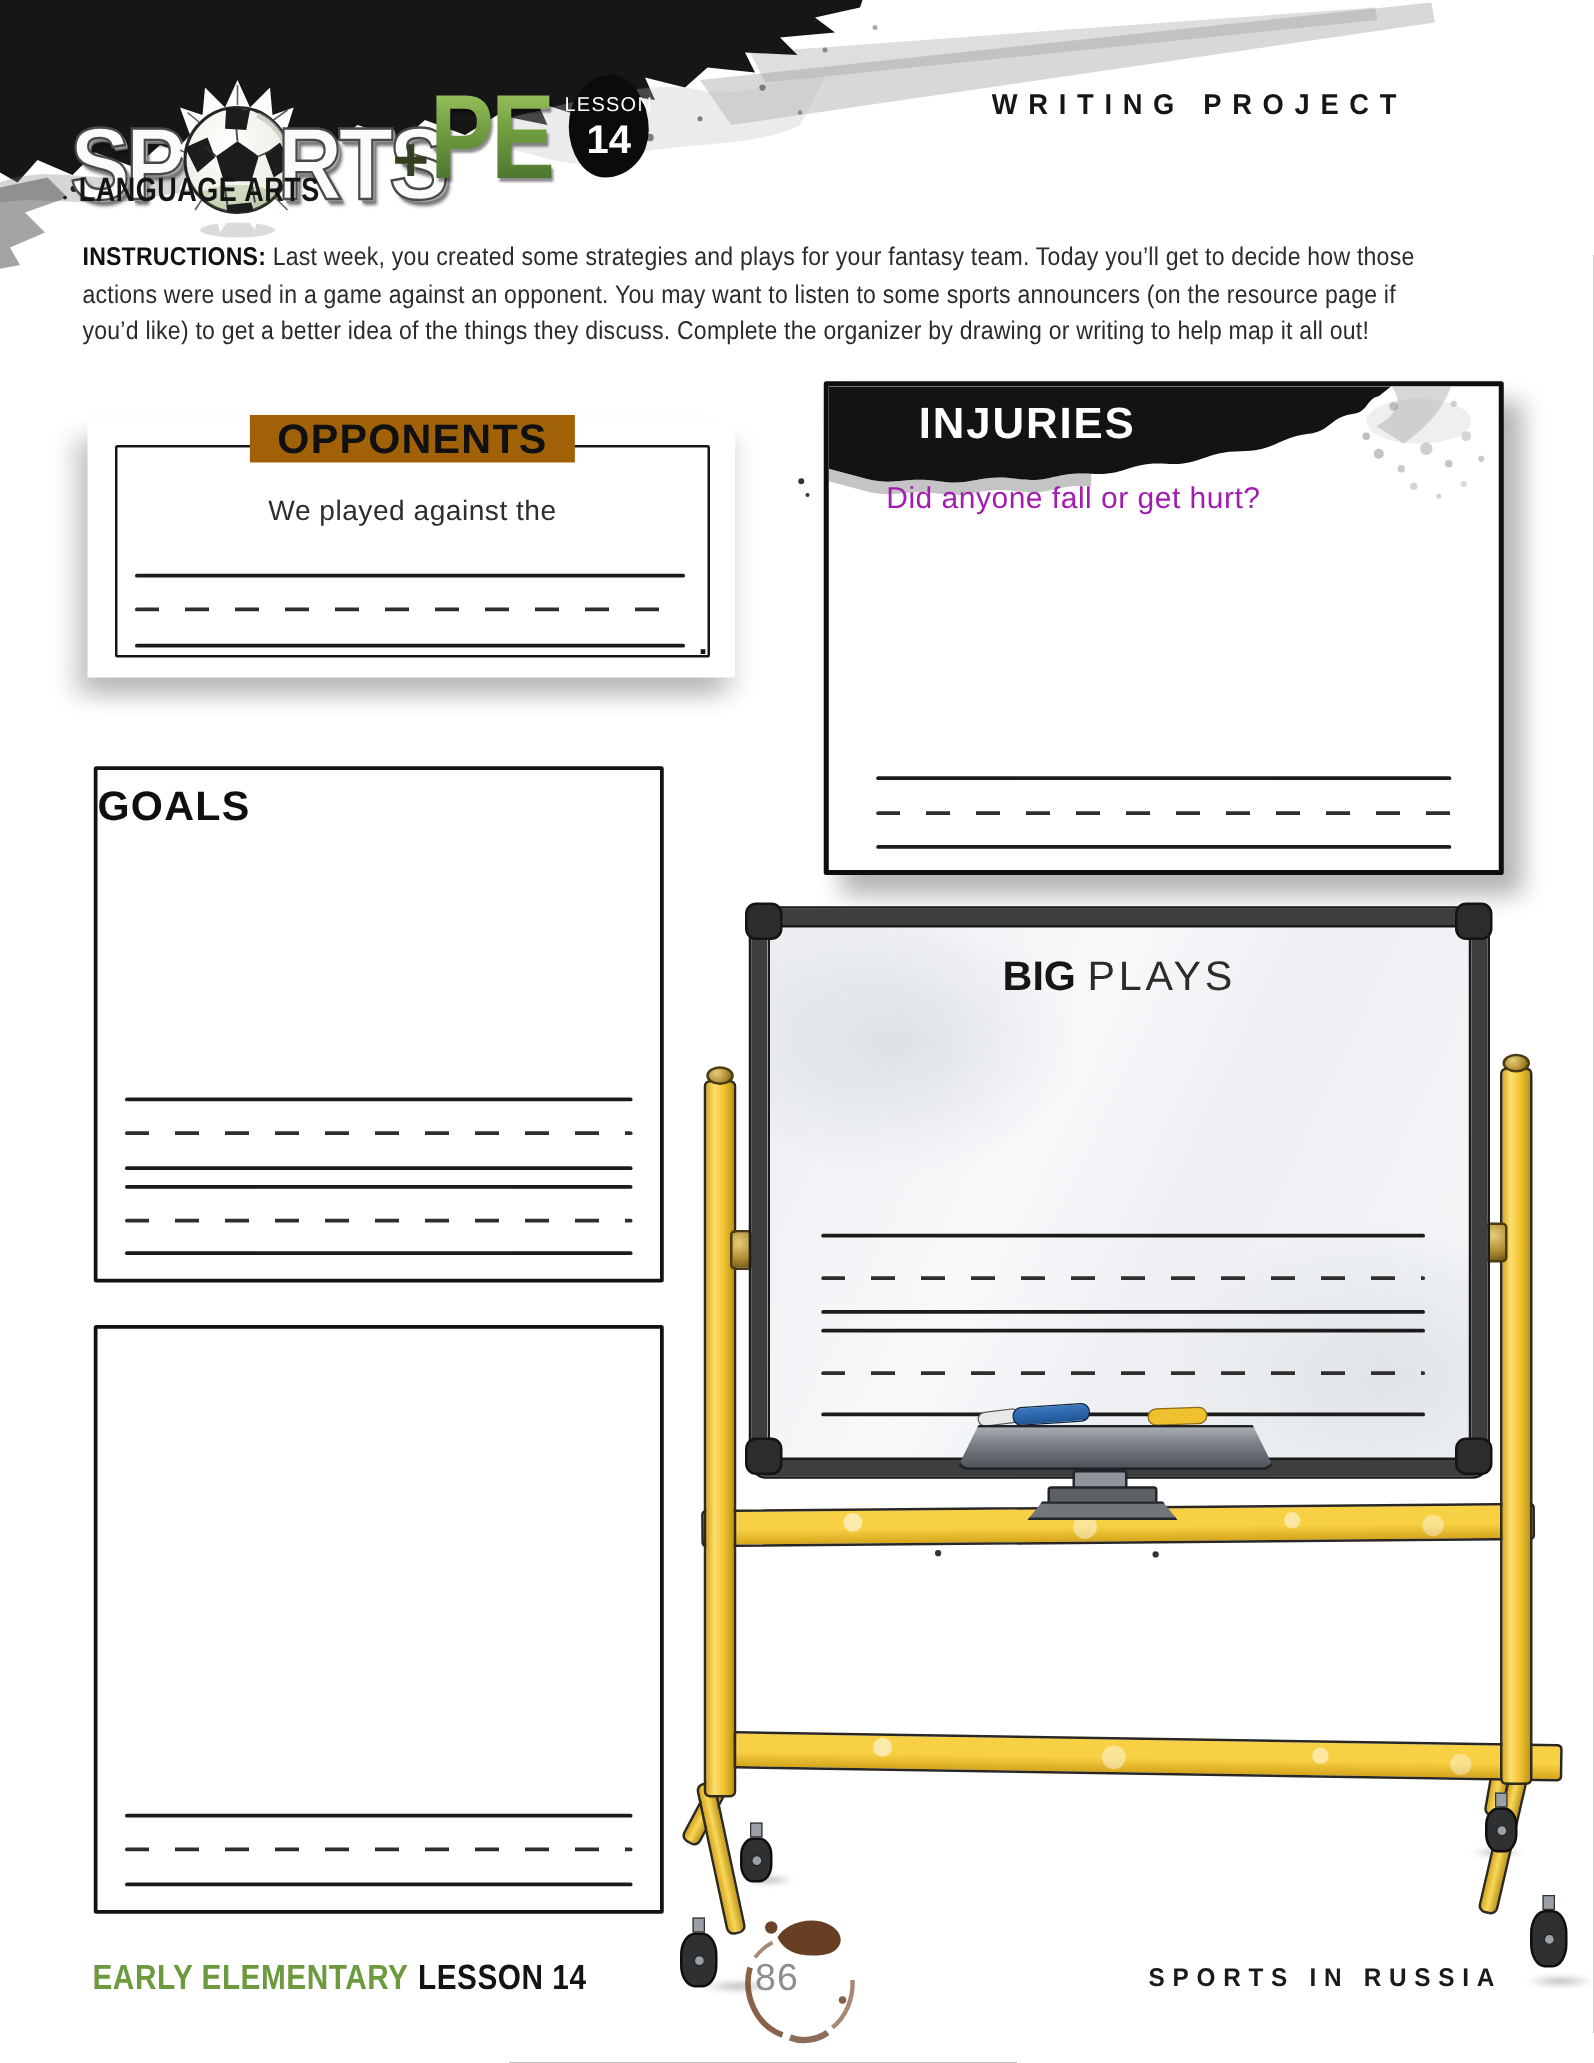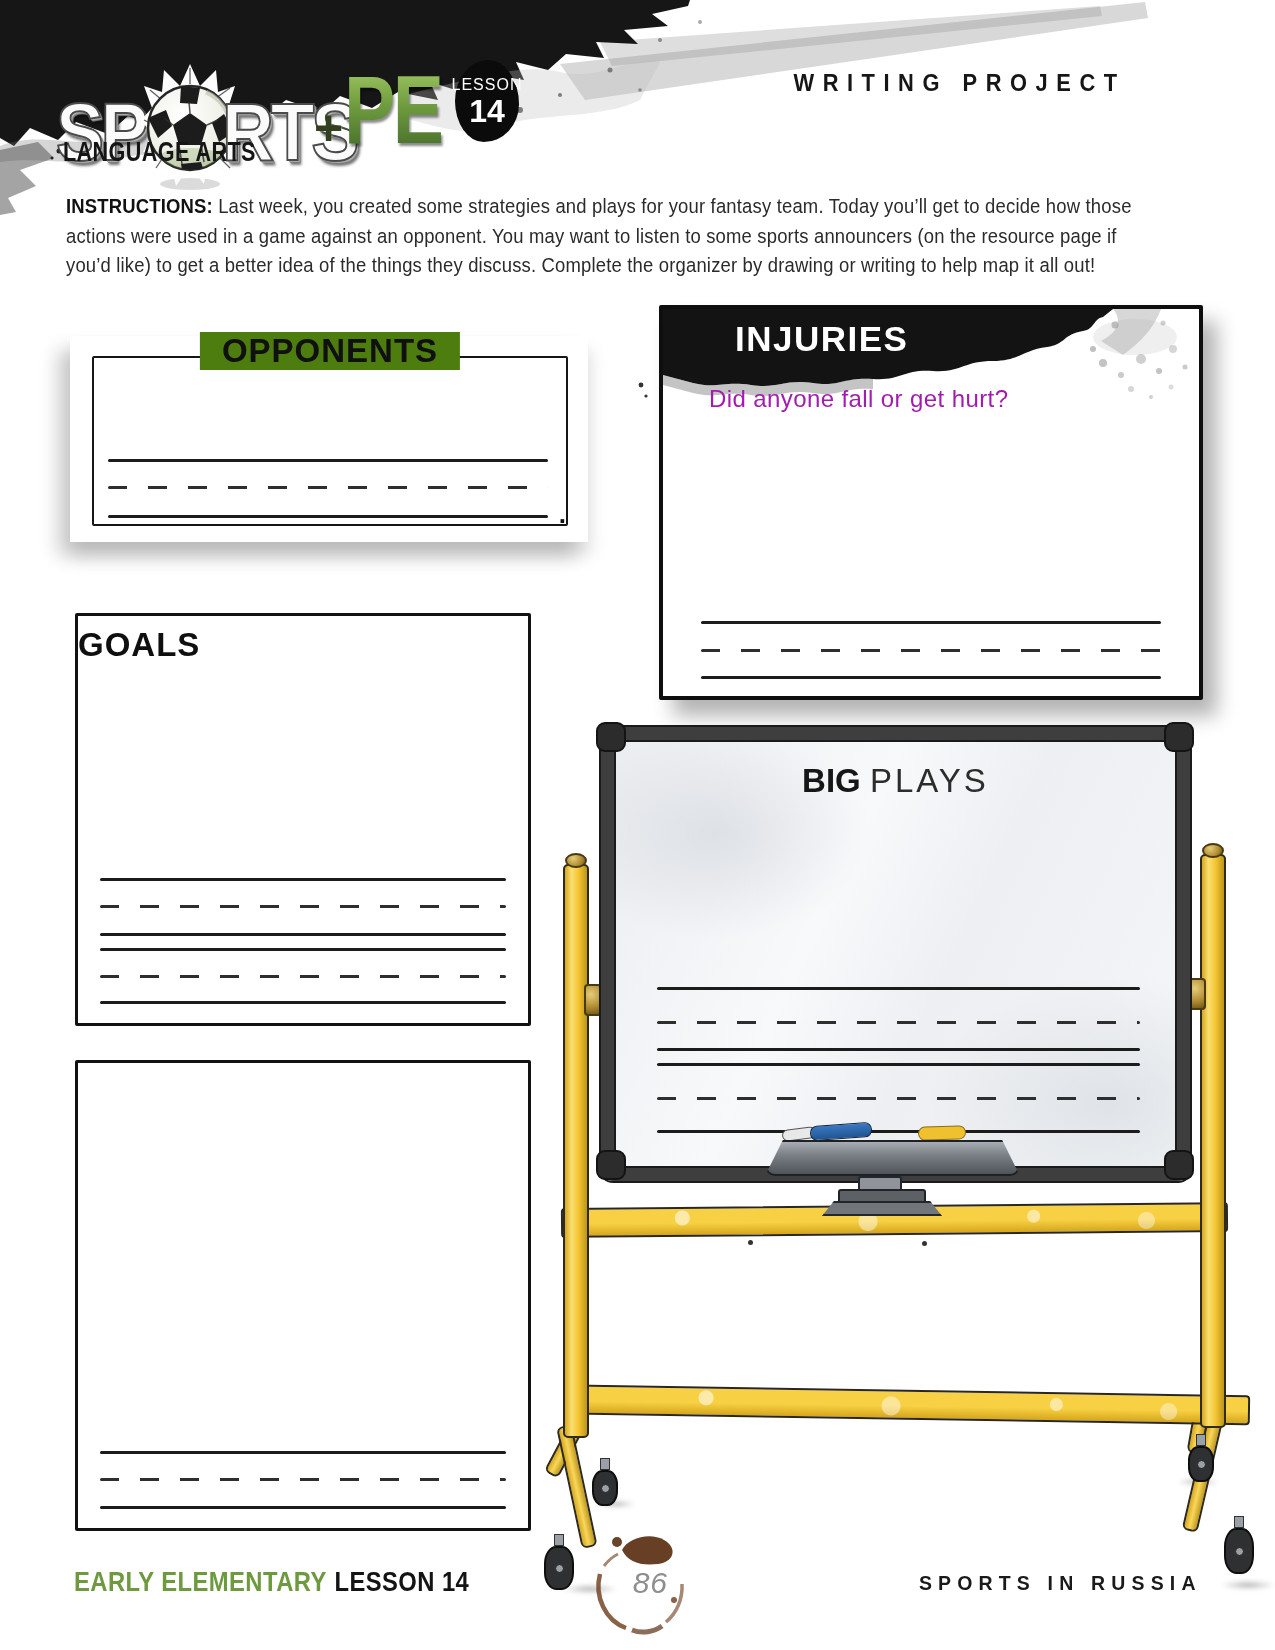--- a/index.html
+++ b/index.html
@@ -62,21 +62,21 @@
   .opp-card{
     left:70px;top:336px;width:518px;height:206px;background:#fff;
     box-shadow:-12px 14px 18px rgba(0,0,0,.20), 4px 14px 16px rgba(0,0,0,.10);
   }
   .opp-inner{
     position:absolute;left:22px;top:20px;right:20px;bottom:16px;
     border:2px solid #161616;border-radius:2px;background:#fff;
   }
   .opp-title{
     position:absolute;top:-26px;left:50%;transform:translateX(-50%);
-    background:#4d7c0f;padding:0 22px;font-size:33px;font-weight:800;letter-spacing:1px;
+    background:#a16207;padding:0 22px;font-size:33px;font-weight:800;letter-spacing:1px;
     white-space:nowrap;color:#101010;
   }
   .opp-prompt{position:absolute;top:38px;left:0;right:0;text-align:center;
     font-size:22.5px;color:#2e2e2e;letter-spacing:.4px;}
   .opp-period{position:absolute;right:0px;top:141px;font-size:26px;font-weight:700;color:#111;}
 
   
   .sec-box{background:#fff;border:3px solid #121212;border-radius:2px;}
   .sec-title{margin-top:10px;text-align:left;font-size:33px;font-weight:800;
     letter-spacing:1px;color:#0f0f0f;}
@@ -149,21 +149,21 @@
   .wheel .stem{width:10px;height:12px;background:#9aa0a6;border:1.5px solid #333;margin:0 auto;box-sizing:border-box;}
   .wheel .tire{background:#2e3032;border:2px solid #0e0e0e;border-radius:40%;box-sizing:border-box;position:relative;}
   .wheel .hub{position:absolute;left:50%;top:50%;width:9px;height:9px;margin:-4.5px;border-radius:50%;background:#9aa0a6;border:1px solid #222;box-sizing:border-box;}
   .floor-shadow{background:radial-gradient(ellipse closest-side,rgba(90,90,90,.45),transparent 70%);filter:blur(2px);}
 
   
   .footer-left{left:74px;top:1566px;font-size:28px;font-weight:800;white-space:nowrap;
     transform:scaleX(.85);transform-origin:left top;letter-spacing:.5px;}
   .footer-left .lvl{color:#6d9a3e;}
   .footer-left .lsn{color:#141414;margin-left:9px;}
-  .page-num{left:604px;top:1566px;width:64px;text-align:right;font-size:30px;color:#8e8e8e;letter-spacing:1px;font-style:italic;}
+  .page-num{left:604px;top:1566px;width:64px;text-align:left;font-size:30px;color:#8e8e8e;letter-spacing:1px;}
   .footer-right{right:73px;top:1571px;font-size:20.5px;font-weight:700;letter-spacing:6.5px;
     transform:scaleX(.95);transform-origin:right top;color:#1a1a1a;white-space:nowrap;}
 </style>
 </head>
 <body>
 
 <div class="page">
 
   <svg class="abs splatter" width="1160" height="240" viewBox="0 0 1160 240">
     <path d="M560,64 L1145,2 L1148,18 L585,100 Z" fill="#9e9e9e" opacity=".4"></path>
@@ -249,20 +249,21 @@
 
   <div class="abs language-arts">LANGUAGE ARTS</div>
 
   <div class="abs instructions">
     <b>INSTRUCTIONS:</b><span> Last week, you created some strategies and plays for your fantasy team. Today you’ll get to decide how those actions were used in a game against an opponent. You may want to listen to some sports announcers (on the resource page if you’d like) to get a better idea of the things they discuss. Complete the organizer by drawing or writing to help map it all out!</span>
   </div>
 
   <div class="abs opp-card">
     <div class="opp-inner">
       <div class="opp-title">OPPONENTS</div>
+      <div class="opp-prompt">We played against the</div>
       <div class="wl solid" style="left:14px;right:18px;top:101px;"></div>
       <div class="wl dashed" style="left:14px;right:18px;top:128px;"></div>
       <div class="wl solid" style="left:14px;right:18px;top:157px;"></div>
       <div class="opp-period">.</div>
     </div>
   </div>
 
   <div class="abs injuries-box">
     <div class="injuries-band">
       <svg width="536" height="120" viewBox="0 0 536 120" preserveAspectRatio="none">

